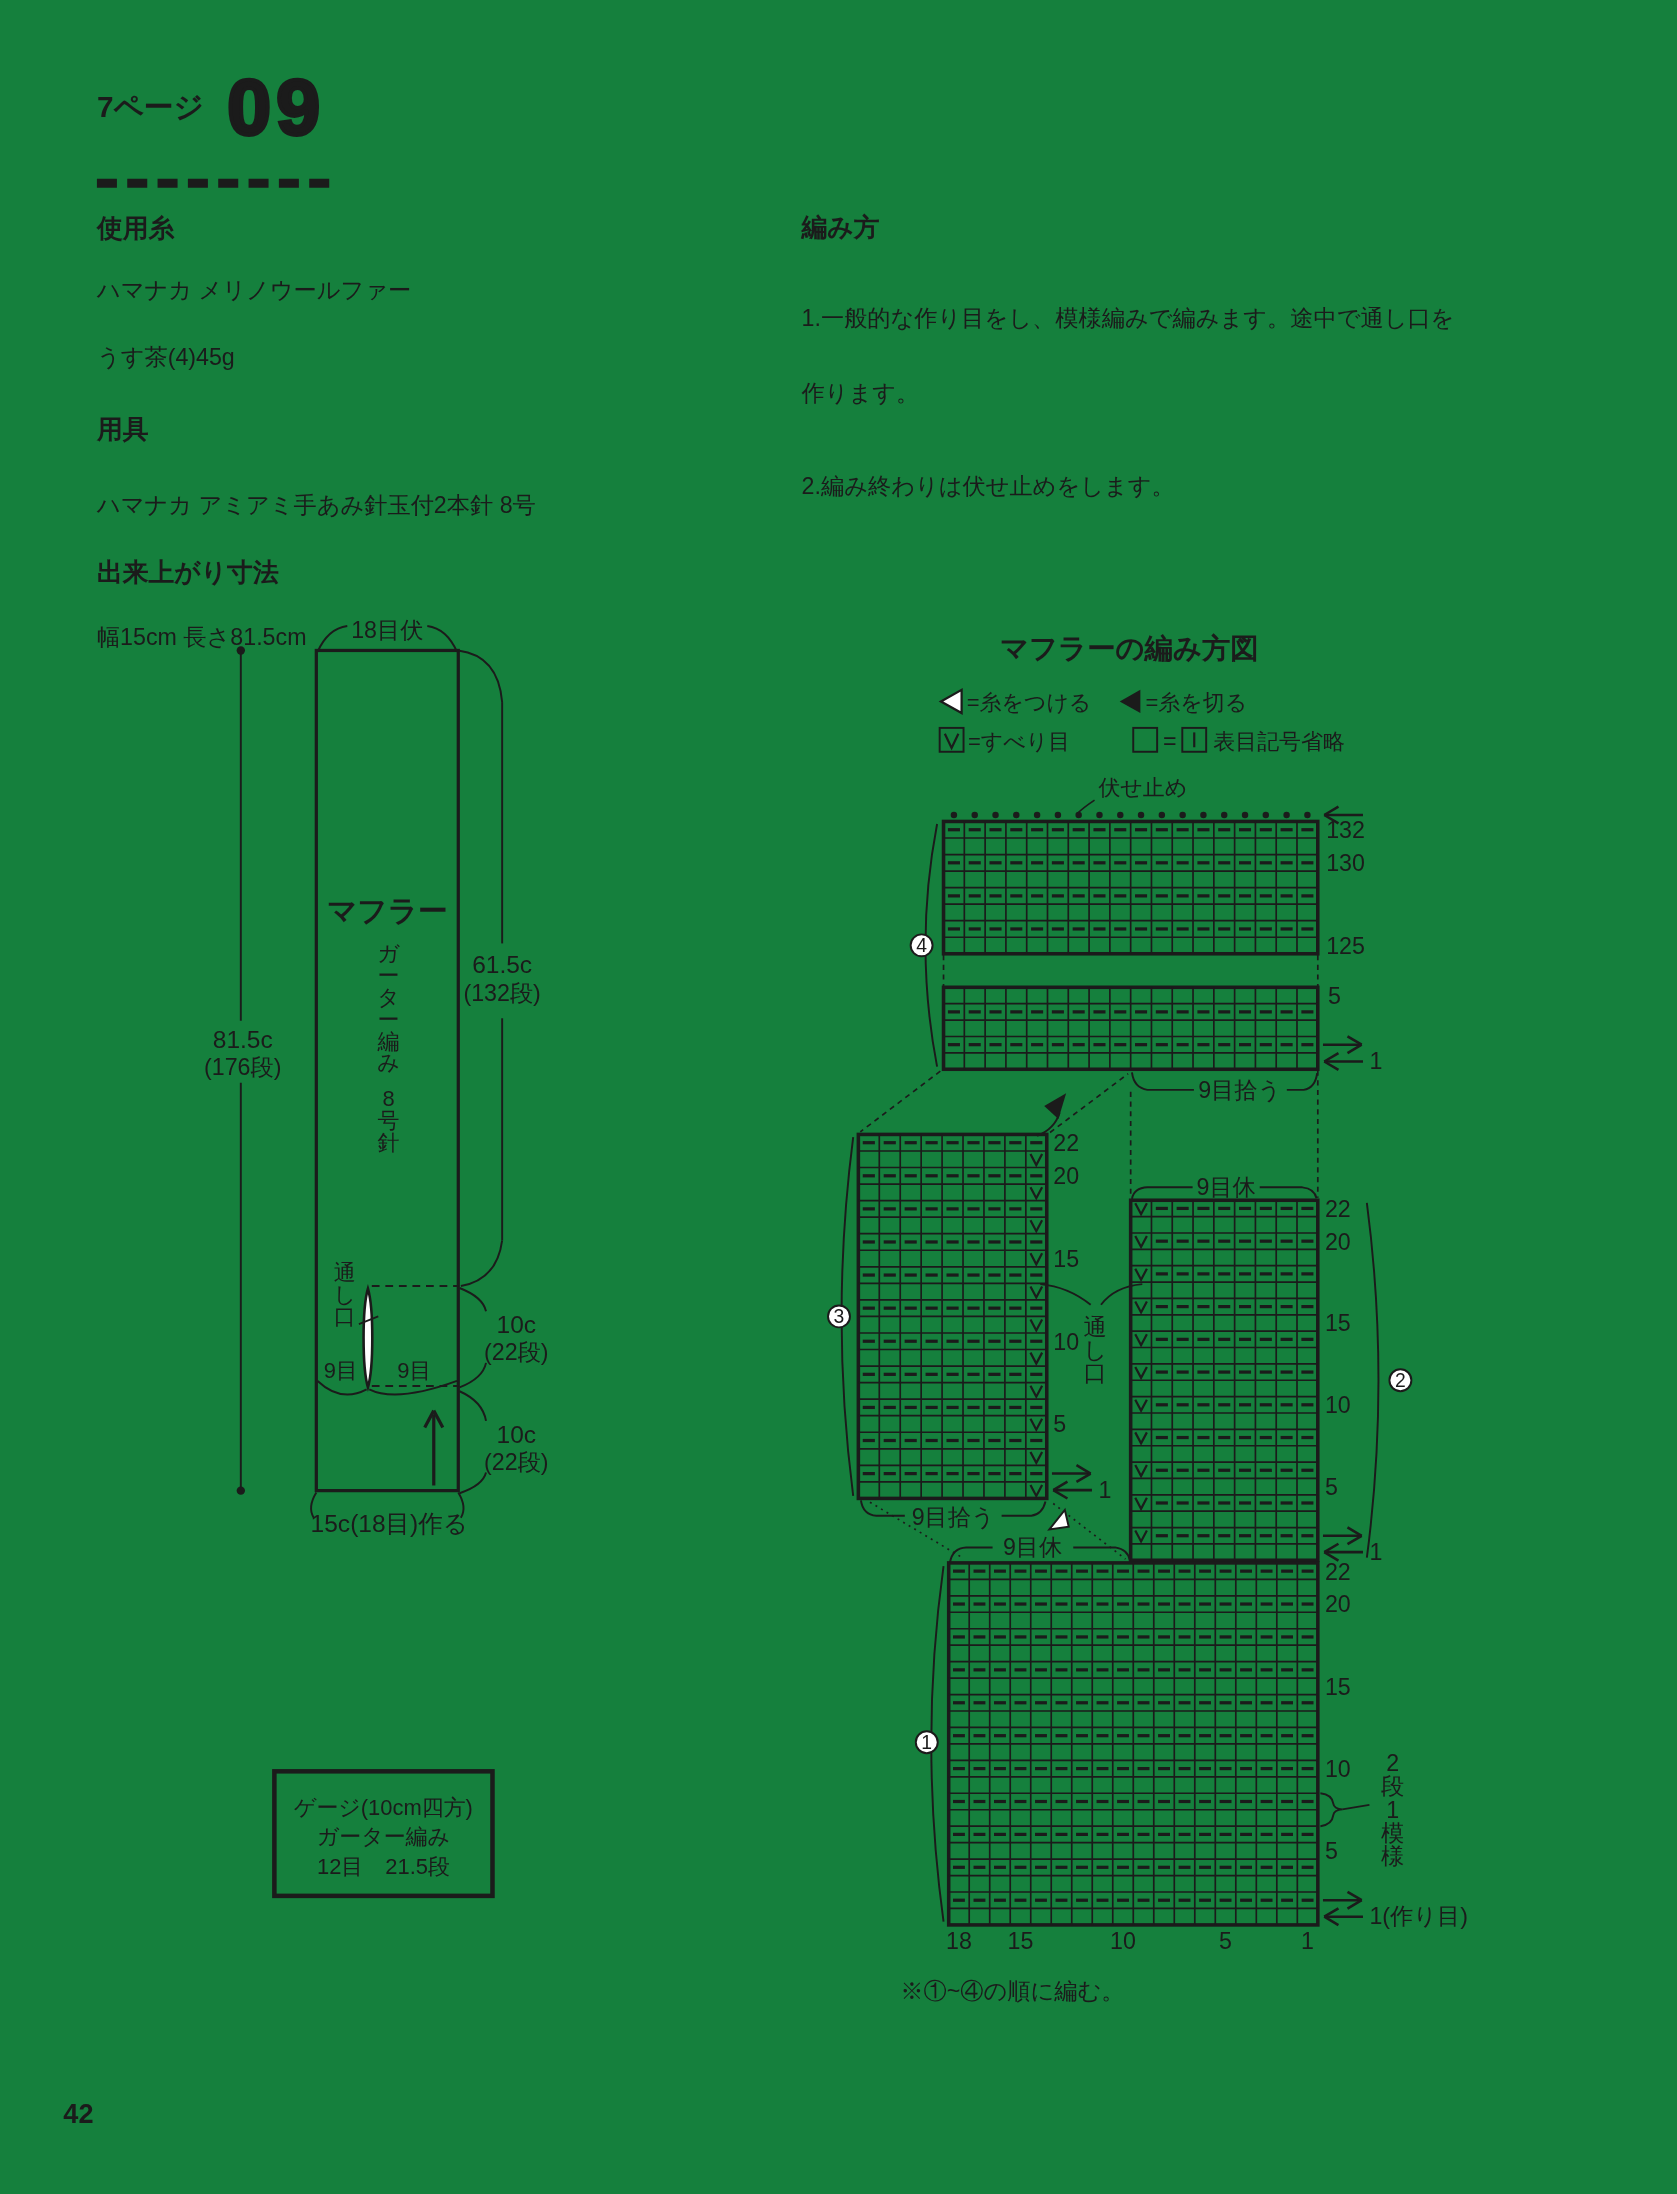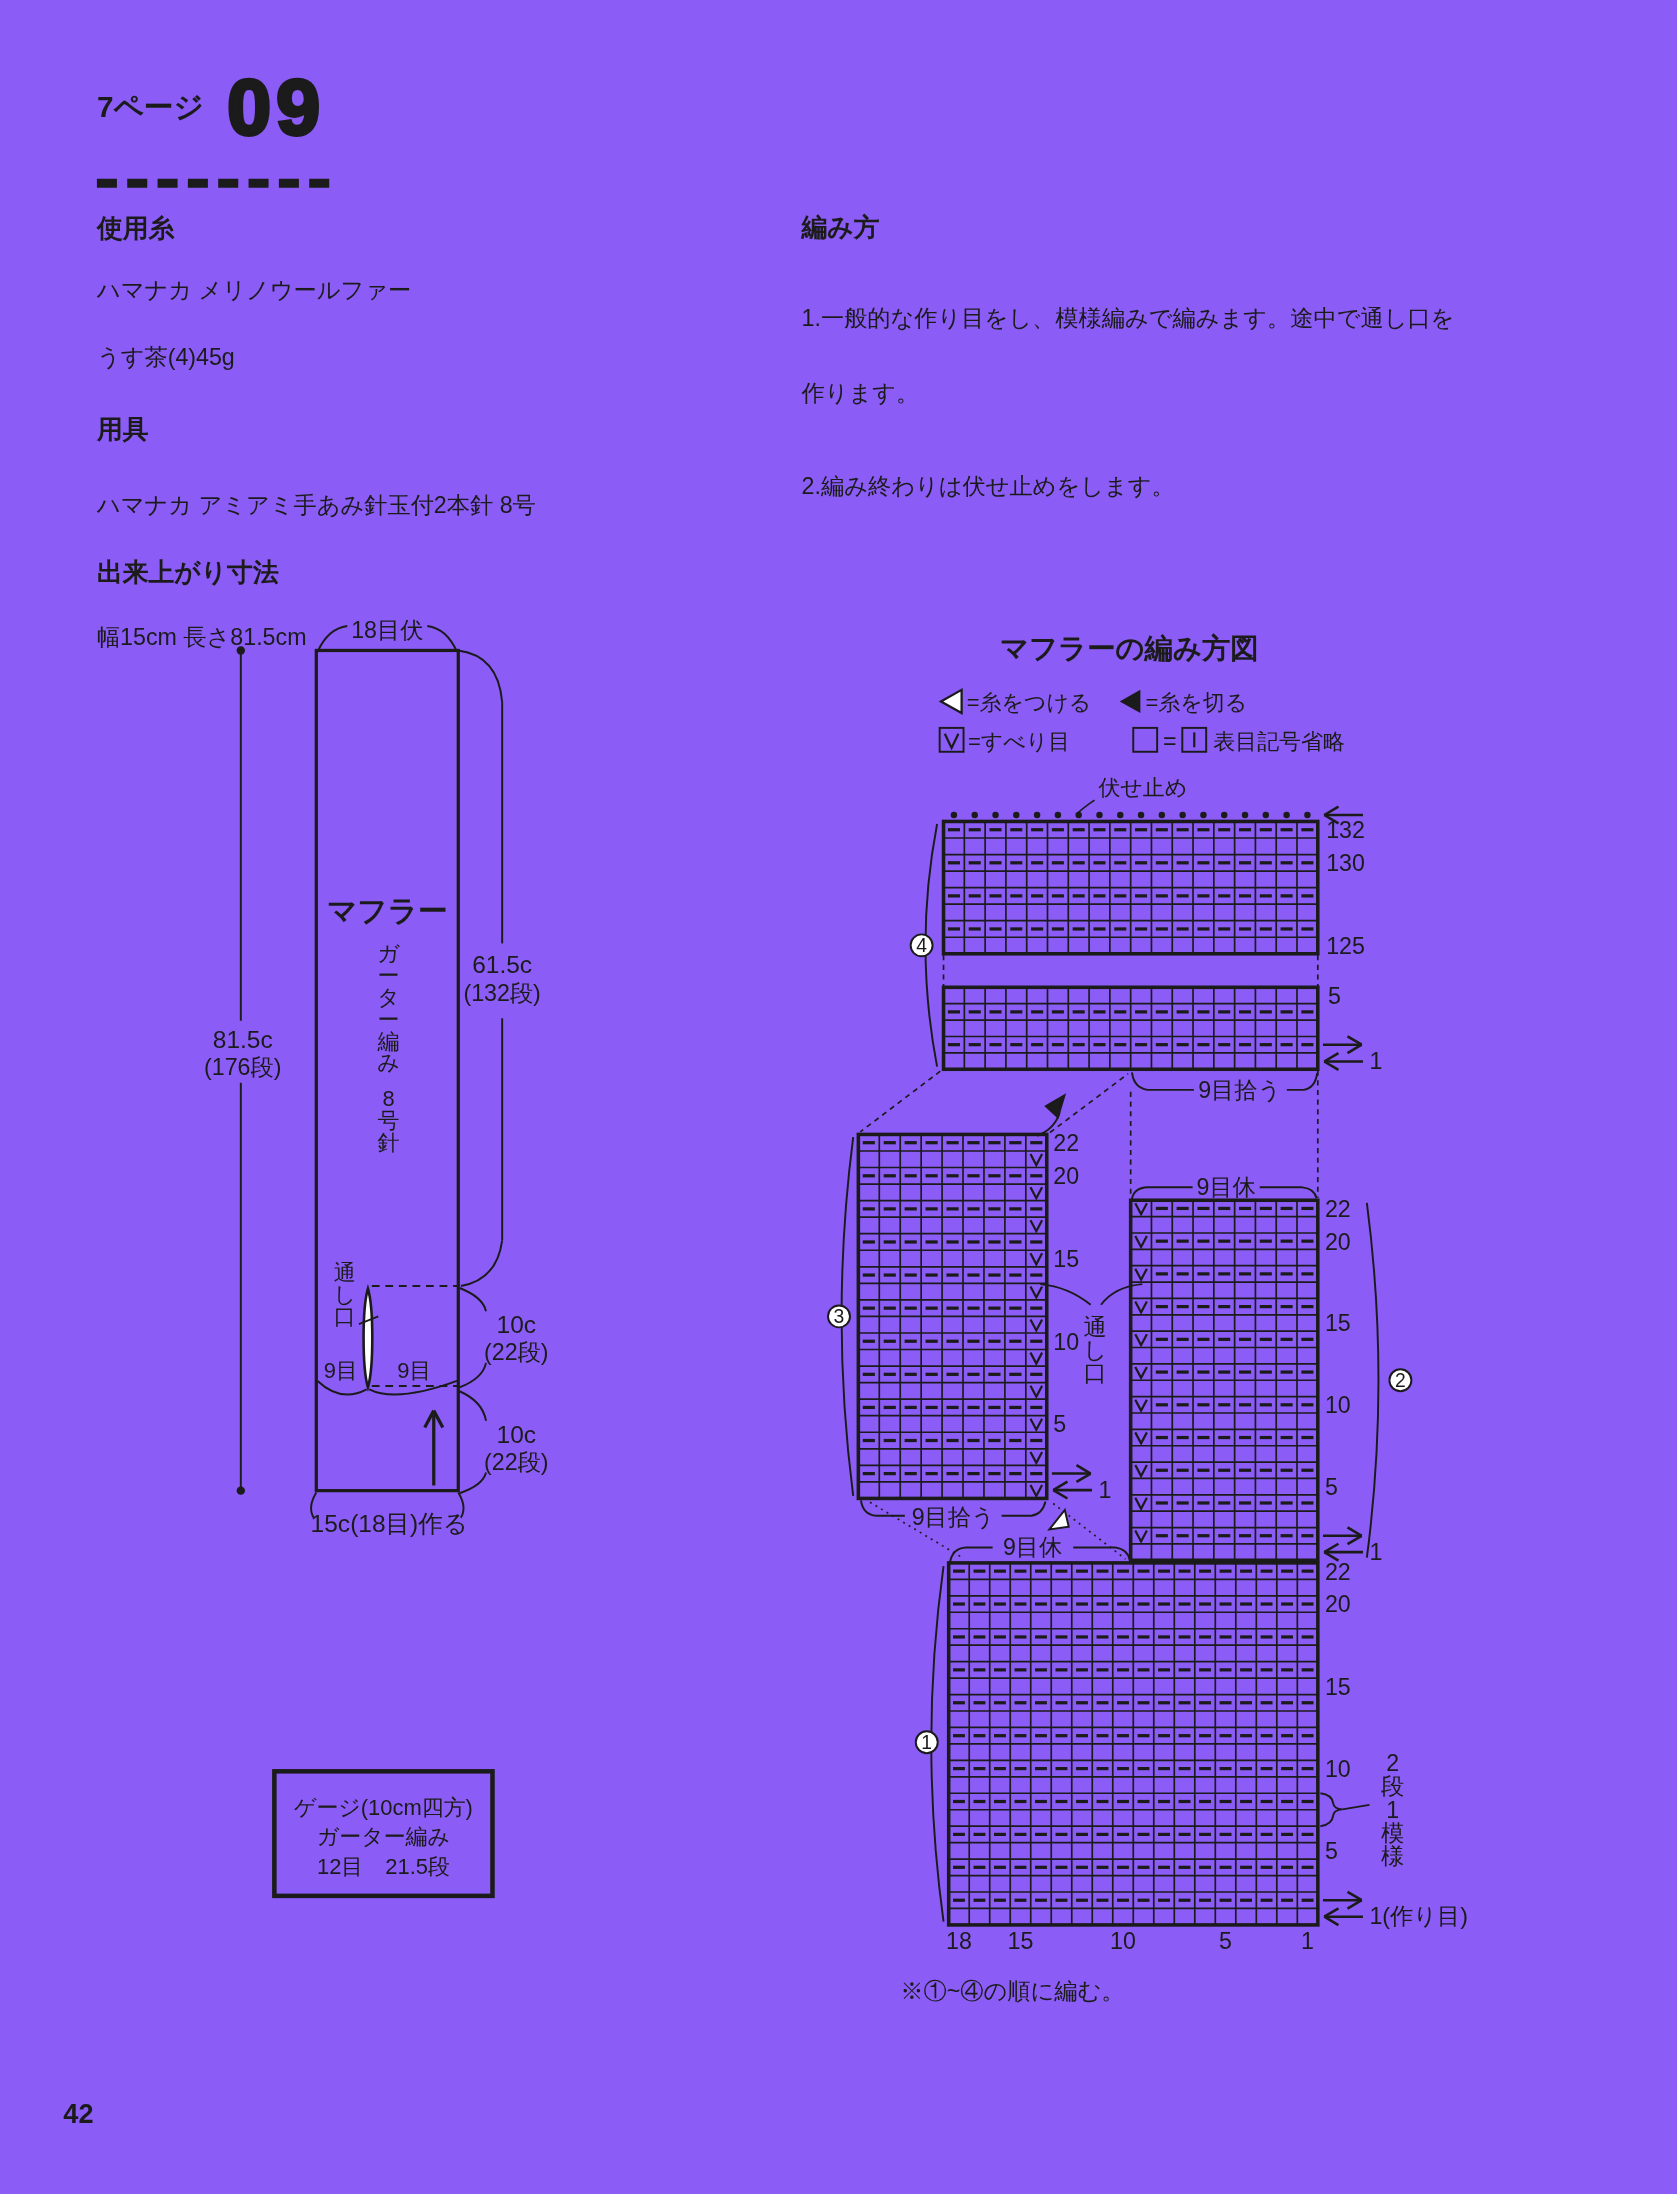--- a/index.html
+++ b/index.html
@@ -1,17 +1,17 @@
 <!DOCTYPE html>
 <html style="font-size:10.3px"><head>
 <meta charset="utf-8">
 <style>
   html,body{margin:0;padding:0;background:#ffffff;}
   body{font-family:"Liberation Sans",sans-serif;}
-  #page{width:1678px;height:2194px;position:relative;background:#8b5cf6;}
+  #page{width:1678px;height:2194px;position:relative;background:#15803d;}
   svg{display:block;}
   text{fill:#1b1b1b;}
 </style>
 </head>
 <body>
 
 <div id="page">
 <svg id="art" width="1678" height="2194" viewBox="0 0 2600 3400">
 
   <text x="150" y="182" font-size="46" font-weight="bold">7ページ</text>

